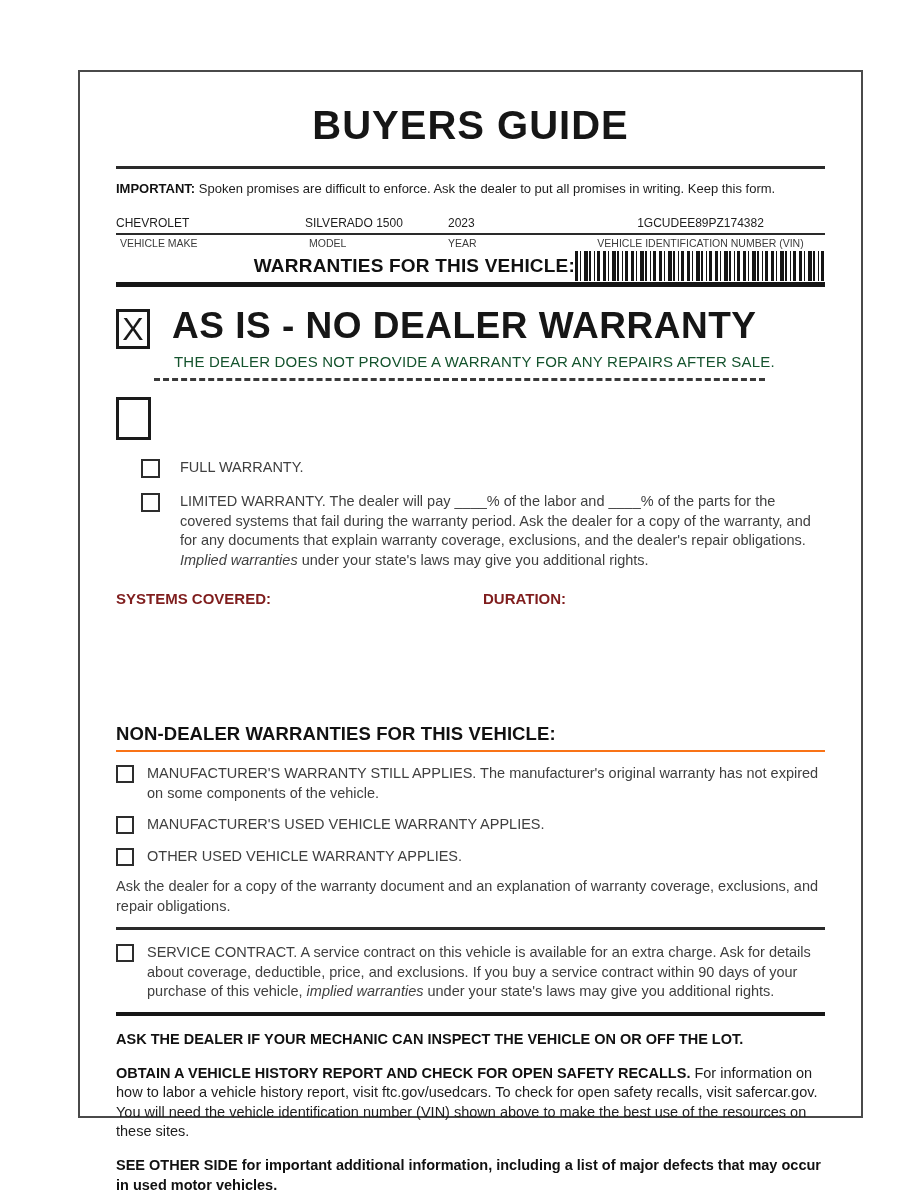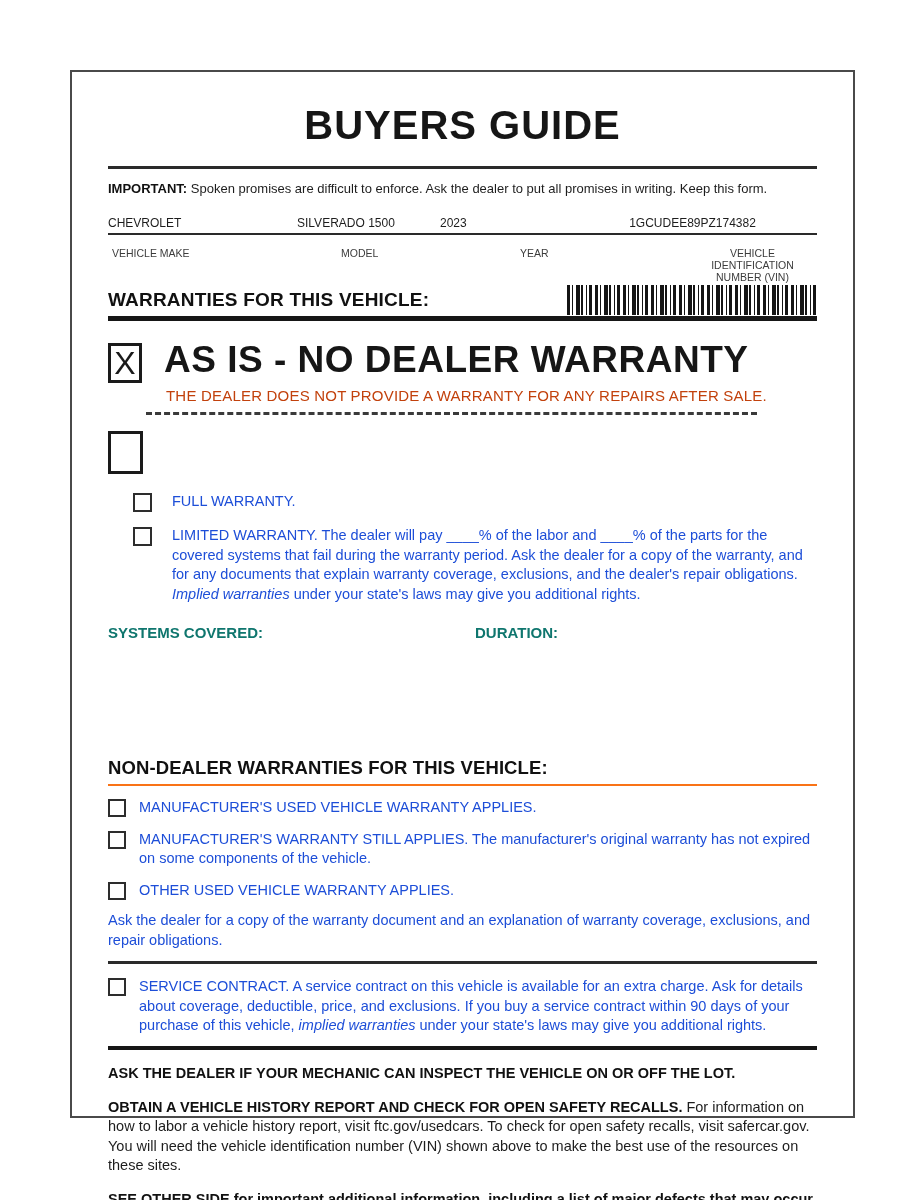--- a/index.html
+++ b/index.html
@@ -7,21 +7,21 @@
     padding: 0;
     background: #ffffff;
     width: 918px;
     height: 1200px;
     font-family: "Liberation Sans", "DejaVu Sans", sans-serif;
     color: #1d1d1d;
     -webkit-font-smoothing: antialiased;
   }
   .sheet {
     position: absolute;
-    left: 70px;
+    left: 78px;
     top: 70px;
     width: 785px;
     height: 1048px;
     background: #fff;
     border: 2px solid #4a4a4a;
     box-sizing: border-box;
   }
   .content { padding: 0 36px; }
 
   h1.form-title {
@@ -47,32 +47,31 @@
   }
   .vehicle-values {
     margin-top: 18px;
     font-size: 12px;
     padding-bottom: 3px;
     border-bottom: 2px solid #2a2a2a;
   }
   .vehicle-labels {
     font-size: 10.5px;
     color: #3c3c3c;
-    padding-top: 12px;
-    gap: 40px;
+    padding-top: 2px;
   }
   .v-make-l { padding-left: 4px; }
   .v-model  { padding-left: 2px; }
   .v-model-l{ padding-left: 6px; }
   .v-vin    { text-align: center; }
   .v-vin-l  { text-align: center; }
 
   .warranties-row {
     display: flex;
-    justify-content: space-between;
+    justify-content: flex-end;
     align-items: flex-end;
     border-bottom: 5px solid #161616;
     padding-bottom: 1px;
     margin-top: 2px;
   }
   .warranties-heading {
     font-size: 19px;
     font-weight: 700;
     letter-spacing: 0.2px;
     color: #111;
@@ -114,21 +113,21 @@
     margin-left: 22px;
     font-size: 37px;
     line-height: 38px;
     font-weight: 700;
     letter-spacing: 0.5px;
     color: #161616;
   }
   .asis-subtitle {
     margin: 4px 0 0 58px;
     font-size: 15px;
-    color: #c2410c;
+    color: #14532d;
     letter-spacing: 0.2px;
   }
   .dashed-rule {
     border: none;
     border-top: 3px dashed #3a3a3a;
     margin: 8px 60px 0 38px;
   }
 
   .dealer-row { display: flex; align-items: center; margin-top: 16px; }
   .dealer-box { width: 29px; height: 37px; border: 3px solid #1a1a1a; }
@@ -141,28 +140,28 @@
   }
 
   .check-row { display: flex; align-items: flex-start; }
   .smallbox {
     flex: 0 0 auto;
     width: 15px;
     height: 15px;
     border: 2px solid #2d2d2d;
     margin-top: 1px;
   }
-  .body-text { font-size: 14.5px; line-height: 19.5px; color: #1d4ed8; }
+  .body-text { font-size: 14.5px; line-height: 19.5px; color: #404040; }
 
   .full-row    { margin-top: 18px; margin-left: 25px; }
   .full-row .body-text    { margin-left: 20px; }
   .limited-row { margin-top: 14px; margin-left: 25px; }
   .limited-row .body-text { margin-left: 20px; max-width: 648px; }
 
-  .systems-row { display: flex; margin-top: 20px; font-size: 15px; font-weight: 700; color: #0f766e; }
+  .systems-row { display: flex; margin-top: 20px; font-size: 15px; font-weight: 700; color: #7f1d1d; }
   .duration-label { margin-left: 212px; }
 
   .blank-area { height: 116px; }
 
   .nondealer-heading {
     font-size: 18.5px;
     font-weight: 700;
     letter-spacing: 0.1px;
     color: #111;
     padding-bottom: 5px;
@@ -238,25 +237,25 @@
       <div>SYSTEMS COVERED:</div>
       <div class="duration-label">DURATION:</div>
     </div>
 
     <div class="blank-area"></div>
 
     <div class="nondealer-heading">NON-DEALER WARRANTIES FOR THIS VEHICLE:</div>
 
     <div class="check-row nd-row">
       <div class="smallbox"></div>
+      <div class="body-text">MANUFACTURER'S WARRANTY STILL APPLIES.  The manufacturer's original warranty has not expired on some components of the vehicle.</div>
+    </div>
+    <div class="check-row nd-row">
+      <div class="smallbox"></div>
       <div class="body-text">MANUFACTURER'S USED VEHICLE WARRANTY APPLIES.</div>
-    </div>
-    <div class="check-row nd-row">
-      <div class="smallbox"></div>
-      <div class="body-text">MANUFACTURER'S WARRANTY STILL APPLIES.  The manufacturer's original warranty has not expired on some components of the vehicle.</div>
     </div>
     <div class="check-row nd-row">
       <div class="smallbox"></div>
       <div class="body-text">OTHER USED VEHICLE WARRANTY APPLIES.</div>
     </div>
 
     <div class="body-text nd-note">Ask the dealer for a copy of the warranty document and an explanation of warranty coverage, exclusions, and repair obligations.</div>
 
     <div class="check-row service-row">
       <div class="smallbox"></div>

